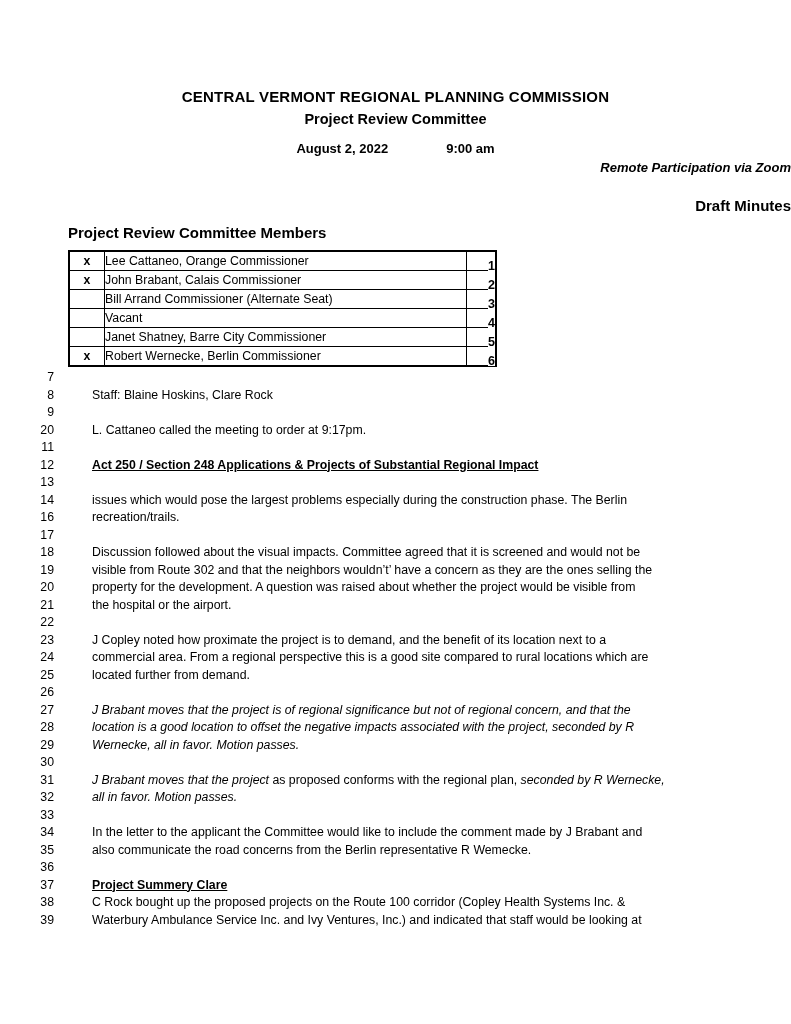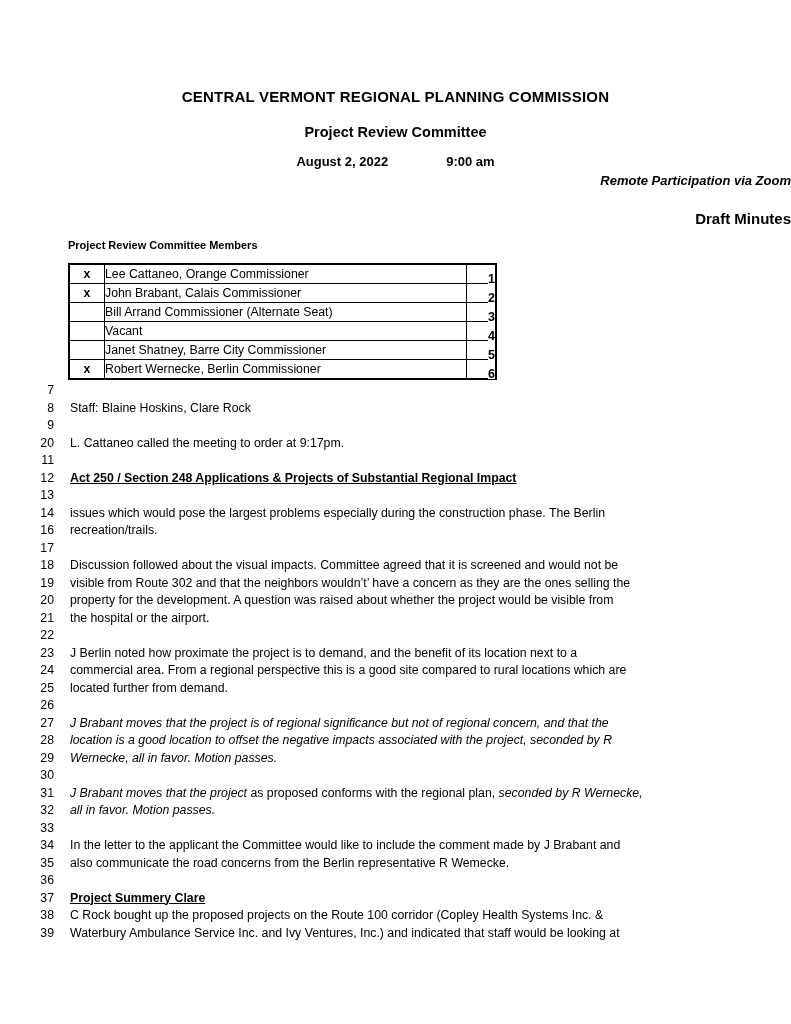--- a/index.html
+++ b/index.html
@@ -3,42 +3,42 @@
 <meta charset="utf-8">
 <style>
   html,body { margin:0; padding:0; background:#ffffff; }
   .page {
     width:791px; height:1024px; background:#ffffff; color:#000000;
     font-family:"Liberation Sans","DejaVu Sans",sans-serif;
     position:relative; overflow:hidden; box-sizing:border-box;
   }
   .doc-header { text-align:center; padding-top:88px; font-weight:bold; }
   .doc-title   { font-size:15px; line-height:18px; letter-spacing:0.2px; }
-  .committee-name { font-size:14.5px; line-height:17px; margin-top:18px; }
+  .committee-name { font-size:14.5px; line-height:17px; margin-top:5px; }
   .date-time { font-size:13px; line-height:16px; margin-top:13px;
                display:flex; justify-content:center; gap:58px; }
   .remote-note { font-size:13px; line-height:16px; margin-top:3px; font-style:italic;text-align:right; }
   .draft-heading { font-size:15px; line-height:18px; margin-top:21px; font-weight:bold; text-align:right; }
 
-  .members-label { font-size:11px; font-weight:bold; margin:10px 0 0 68px; line-height:15px; }
+  .members-label { font-size:15px; font-weight:bold; margin:10px 0 0 68px; line-height:15px; }
 
   table.members { border-collapse:collapse; margin:10px 0 0 68px; width:429px;
                   table-layout:fixed; border:2px solid #000; }
   table.members td { border:1.5px solid #000; height:18px; font-size:12.3px;
                      padding:0; vertical-align:middle; }
   td.check  { width:34px; text-align:center; font-weight:bold; }
   td.name   { padding-left:7px; }
   td.lineno { width:28px; text-align:right; vertical-align:bottom; padding-right:8px; }
   .tbl-num  { position:relative; top:5px; display:inline-block;
               font-weight:bold; font-size:12.5px; background:#fff; line-height:10px; }
 
   .lines { margin-top:2px; font-size:12.3px; line-height:17.5px; }
   .line-row  { display:flex; min-height:17.5px; }
   .line-num  { width:54px; text-align:right; flex:none; }
-  .line-text { margin-left:16px; flex:1; padding-right:80px; }
+  .line-text { margin-left:38px; flex:1; padding-right:80px; }
   .seg-normal  { font-style:normal; }
   .seg-italic  { font-style:italic; }
   .seg-heading { font-weight:bold; text-decoration:underline; }
 </style>
 </head>
 <body>
 
 <div class="page">
 
   <div class="doc-header">
@@ -144,21 +144,21 @@
       <div class="line-row">
         <span class="line-num">21</span>
         <div class="line-text"><span class="seg-normal">the hospital or the airport.</span></div>
       </div>
       <div class="line-row">
         <span class="line-num">22</span>
         <div class="line-text"></div>
       </div>
       <div class="line-row">
         <span class="line-num">23</span>
-        <div class="line-text"><span class="seg-normal">J Berlin noted how proximate the project is to demand, and the benefit of its location next to a</span></div>
+        <div class="line-text"><span class="seg-normal">J Copley noted how proximate the project is to demand, and the benefit of its location next to a</span></div>
       </div>
       <div class="line-row">
         <span class="line-num">24</span>
         <div class="line-text"><span class="seg-normal">commercial area. From a regional perspective this is a good site compared to rural locations which are</span></div>
       </div>
       <div class="line-row">
         <span class="line-num">25</span>
         <div class="line-text"><span class="seg-normal">located further from demand.</span></div>
       </div>
       <div class="line-row">

